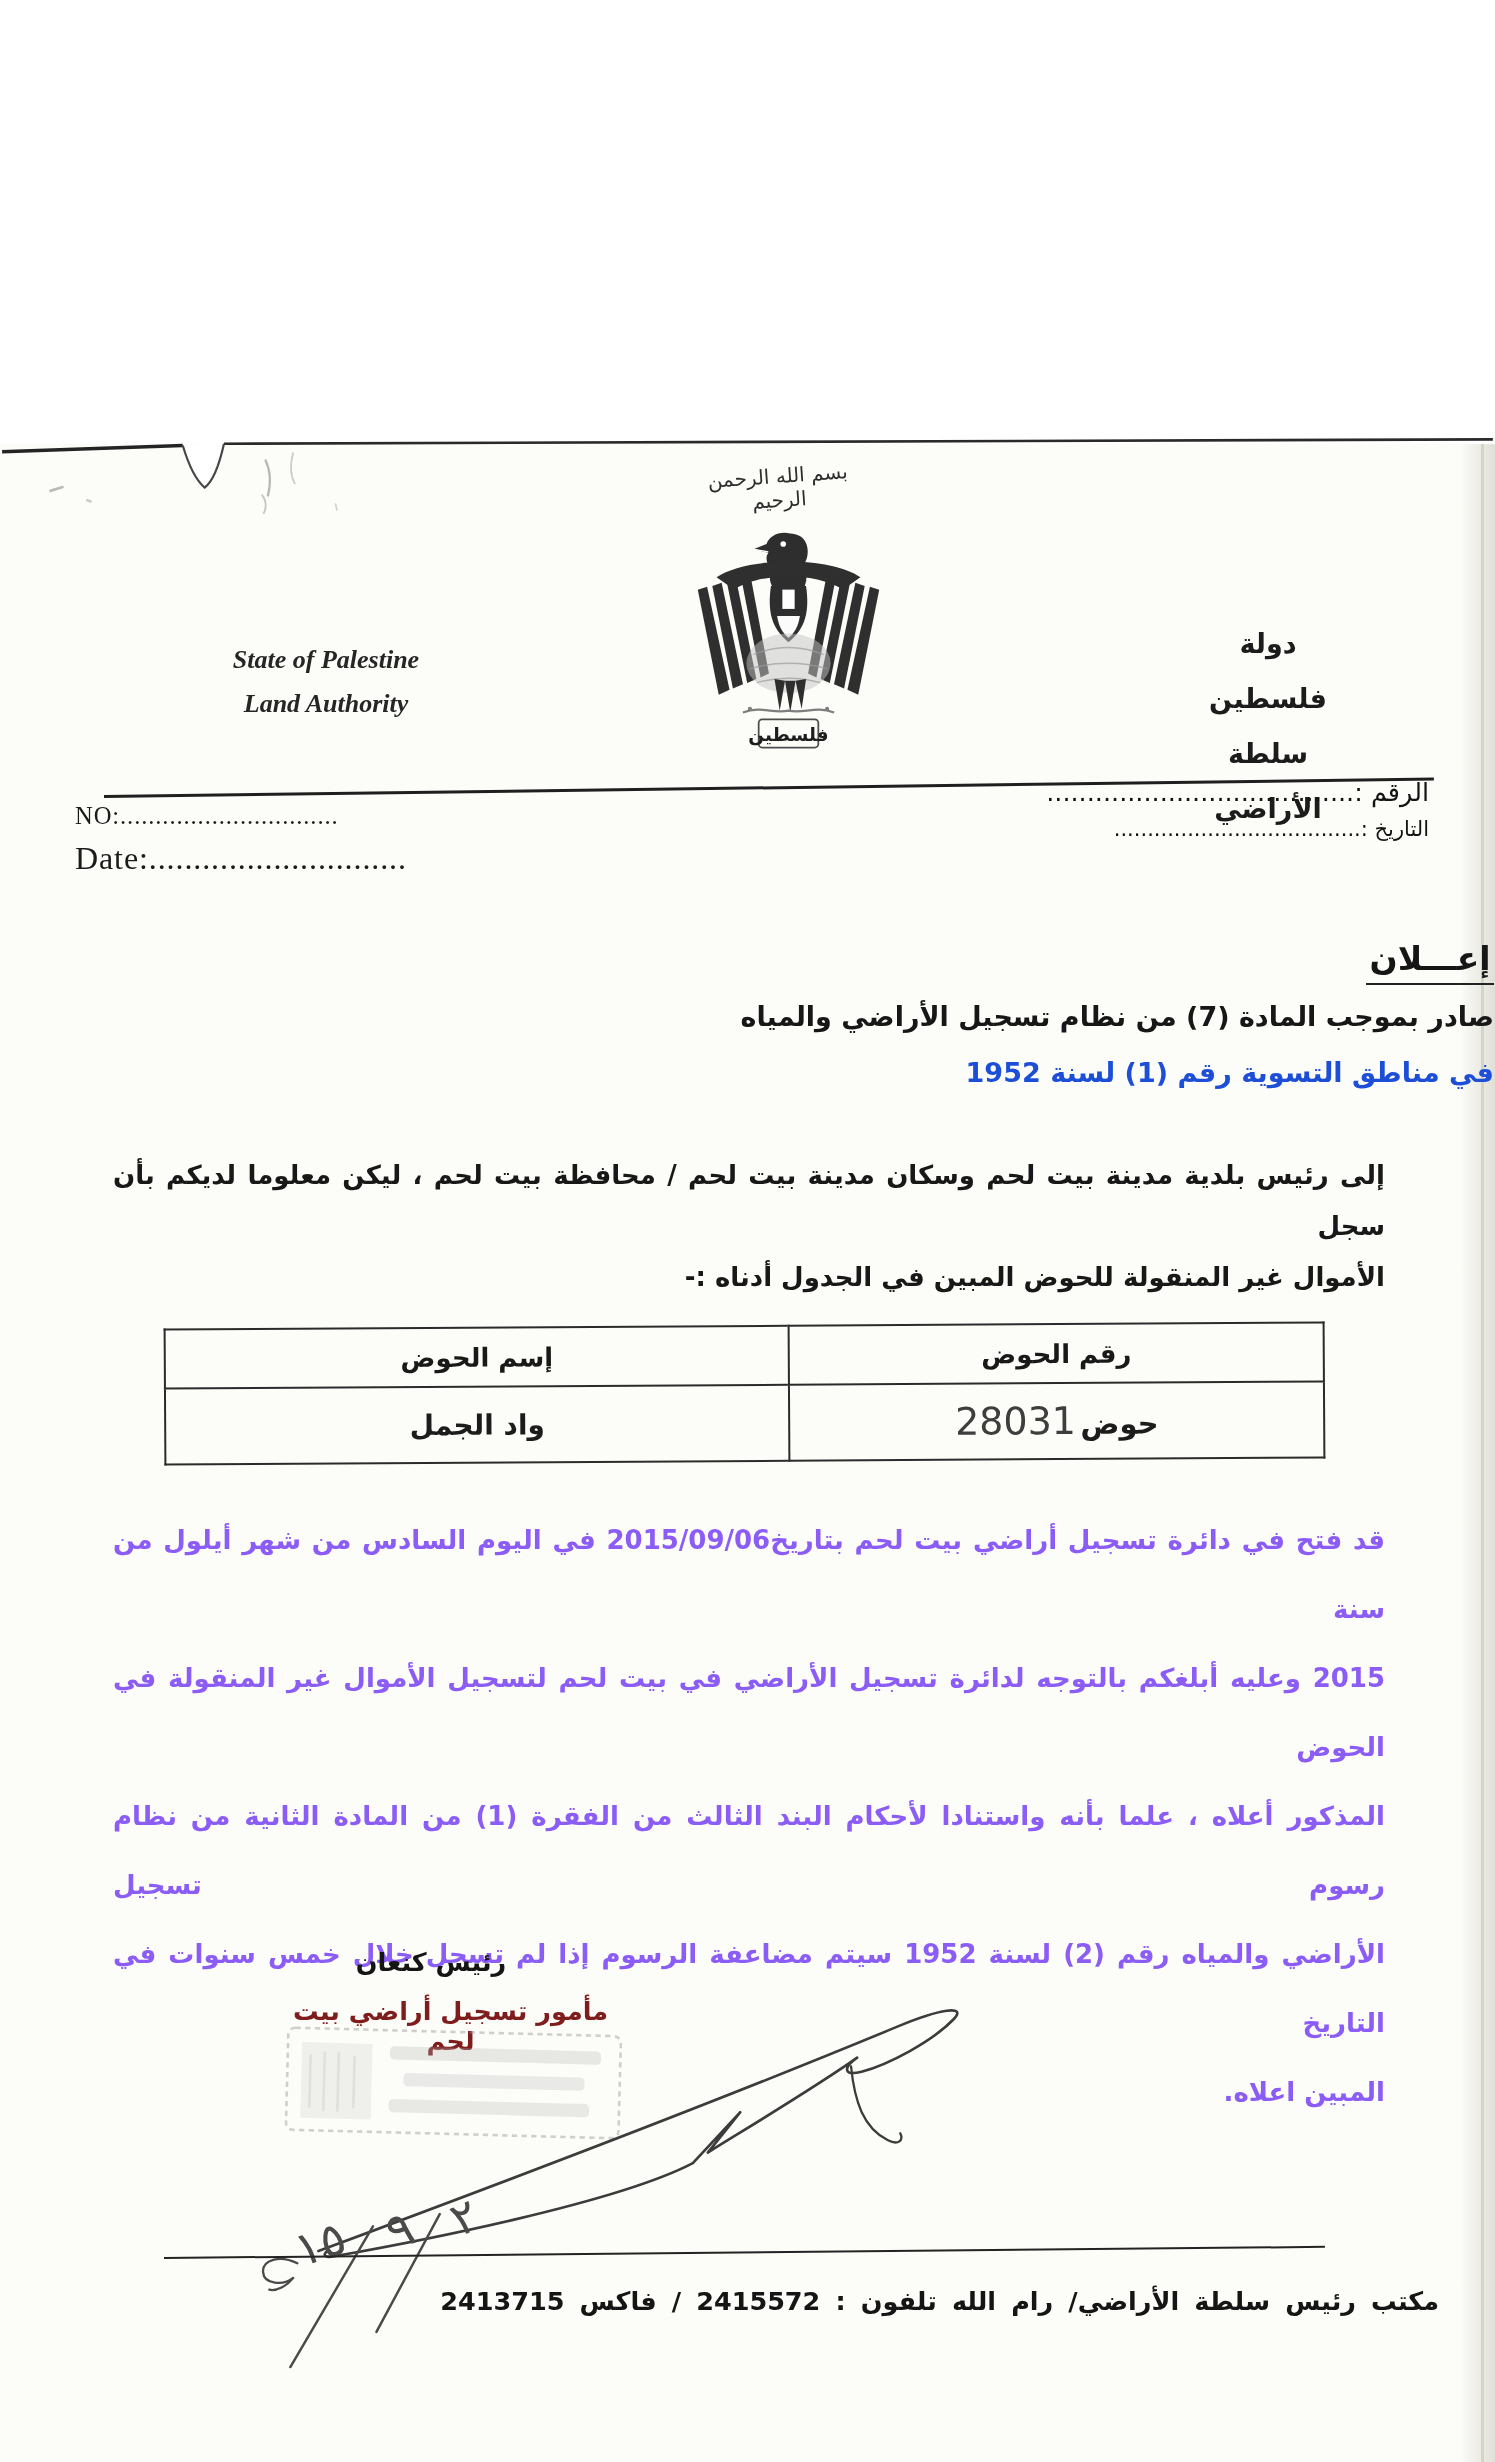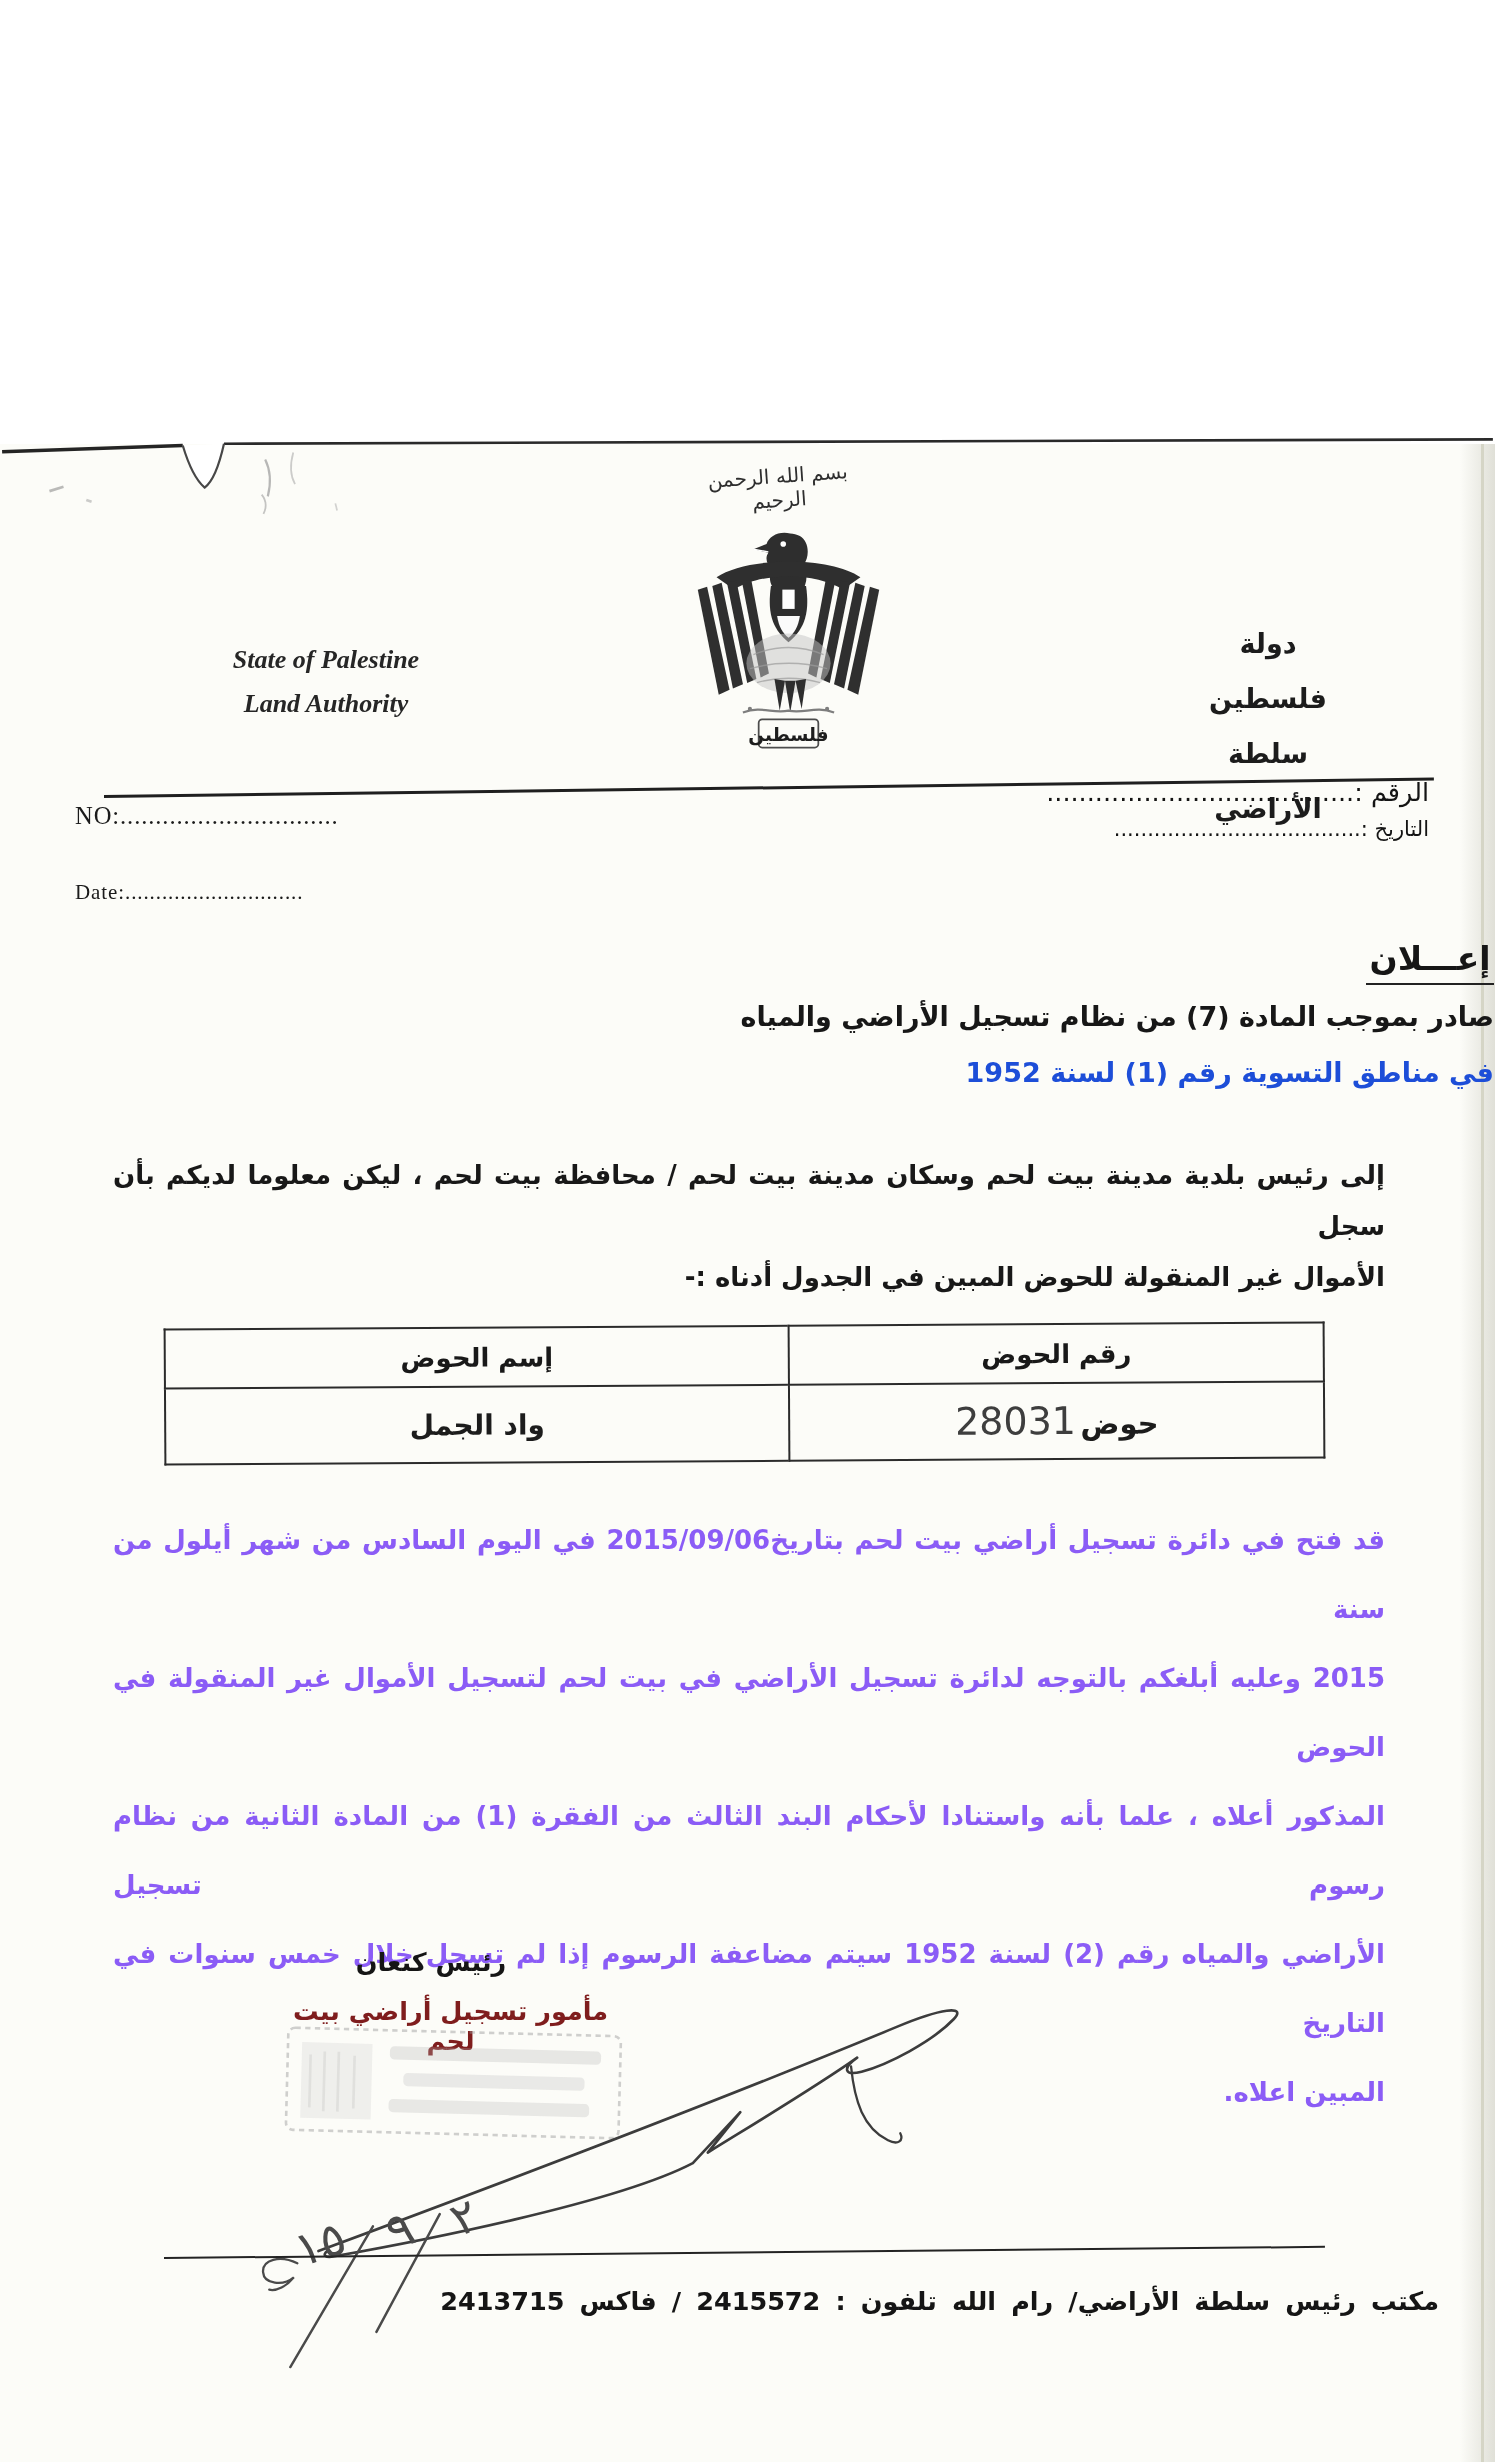--- a/index.html
+++ b/index.html
@@ -45,21 +45,21 @@
     left:1178px; top:616px; width:180px; text-align:center;
     font-size:27px; font-weight:bold; color:#1c1c1c; line-height:55px;
   }
 
   .sep-line {
     left:104px; top:795px; width:1330px; height:0;
     border-top:3.5px solid #1f1f1f; transform:rotate(-0.75deg); transform-origin:left center;
   }
 
   .ref-no   { left:75px; top:802px;  font-size:24.6px; color:#1b1b1b; letter-spacing:0.9px; }
-  .ref-date { left:75px; top:880px;  font-size:21px; color:#1b1b1b; letter-spacing:0.9px; }
+  .ref-date { left:75px; top:840px;  font-size:32px; color:#1b1b1b; letter-spacing:0.9px; }
   .ref-raqam  { right:66px; top:777px; font-size:25.5px; color:#141414; }
   .ref-tarikh { right:66px; top:817px; font-size:21px; color:#141414; }
 
   .center-block { left:87px; width:1407px; text-align:right; }
   .doc-title-wrap { top:939px; }
   .doc-title {
     display:inline-block; font-size:33px; font-weight:bold; color:#161616;
     border-bottom:2.6px solid #222; padding:0 3.5px 5.3px 3.5px;
   }
   .doc-sub1 { top:1001px; font-size:27px; font-weight:bold; color:#171717; }

